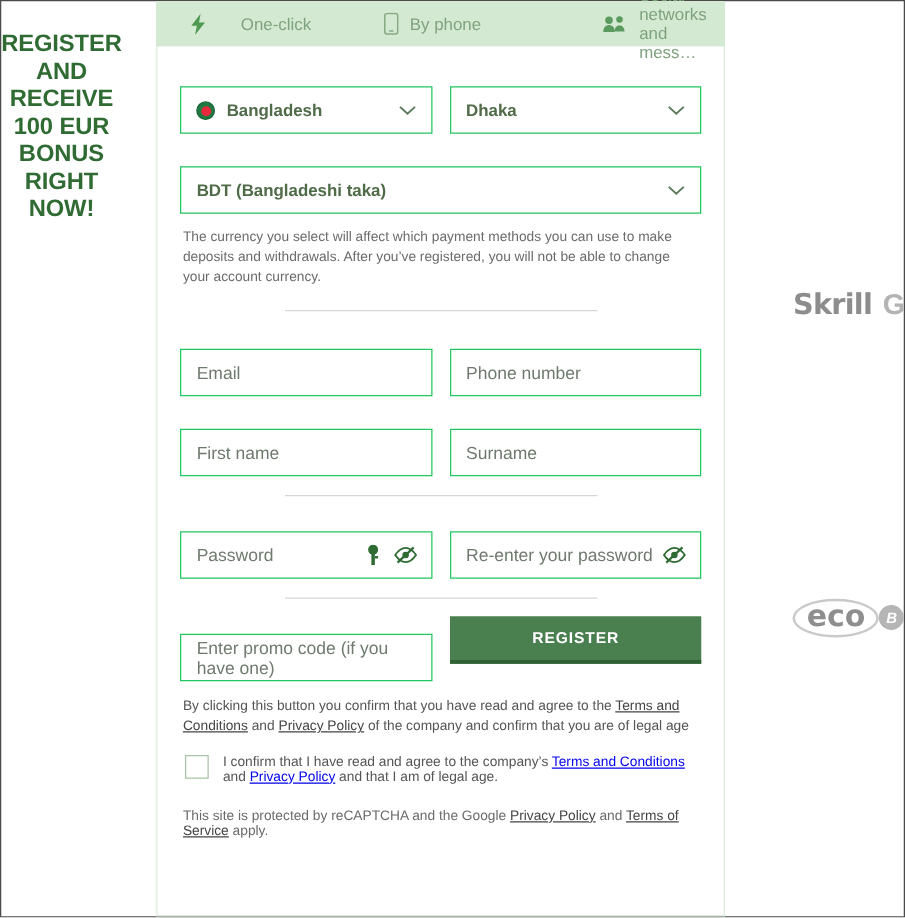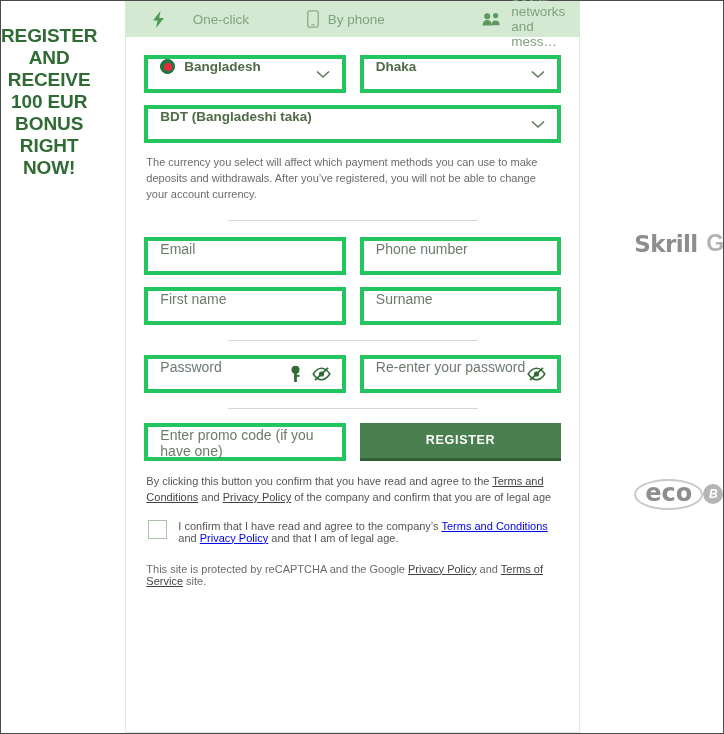--- a/index.html
+++ b/index.html
@@ -69,25 +69,26 @@
 
   
   .form-body { padding: 18px 18px 22px 18px; }
 
   .row { display: flex; gap: 14px; margin-bottom: 12px; }
   .col { flex: 1 1 0; min-width: 0; }
 
   .field {
     position: relative;
     height: 38px;
-    border: 4px solid #22c55e;
+    border: 1px solid #22c55e;
     background: #fff;
-    display: flex; 
+    display: flex; align-items: center;
     padding: 0 12px;
     font-size: 14px;
+    margin-top: 14px;
   }
   .field .ph { color: #6d7a6d; }
   .field .val { color: #4f6b48; font-weight: bold; font-size: 13.5px; }
 
   .select .caret {
     position: absolute; right: 12px; top: 50%;
     transform: translateY(-50%);
     pointer-events: none;
   }
   .flag {
@@ -398,21 +399,21 @@
       </div>
 
       <div class="confirm-row">
         <div class="checkbox"></div>
         <div class="confirm-text">
           <span>I confirm that I have read and agree to the company’s </span><a href="#">Terms and Conditions</a><span> and </span><a href="#">Privacy Policy</a><span> and that I am of legal age.</span>
         </div>
       </div>
 
       <div class="legal">
-        <span>This site is protected by reCAPTCHA and the Google </span><a href="#">Privacy Policy</a><span> and </span><a href="#">Terms of Service</a><span> site.</span>
+        <span>This site is protected by reCAPTCHA and the Google </span><a href="#">Privacy Policy</a><span> and </span><a href="#">Terms of Service</a><span> apply.</span>
       </div>
 
     </div>
   </div>
 
   <div class="footer-sep"></div>
 
   <div class="payments">
 
     <div class="pay-row">

